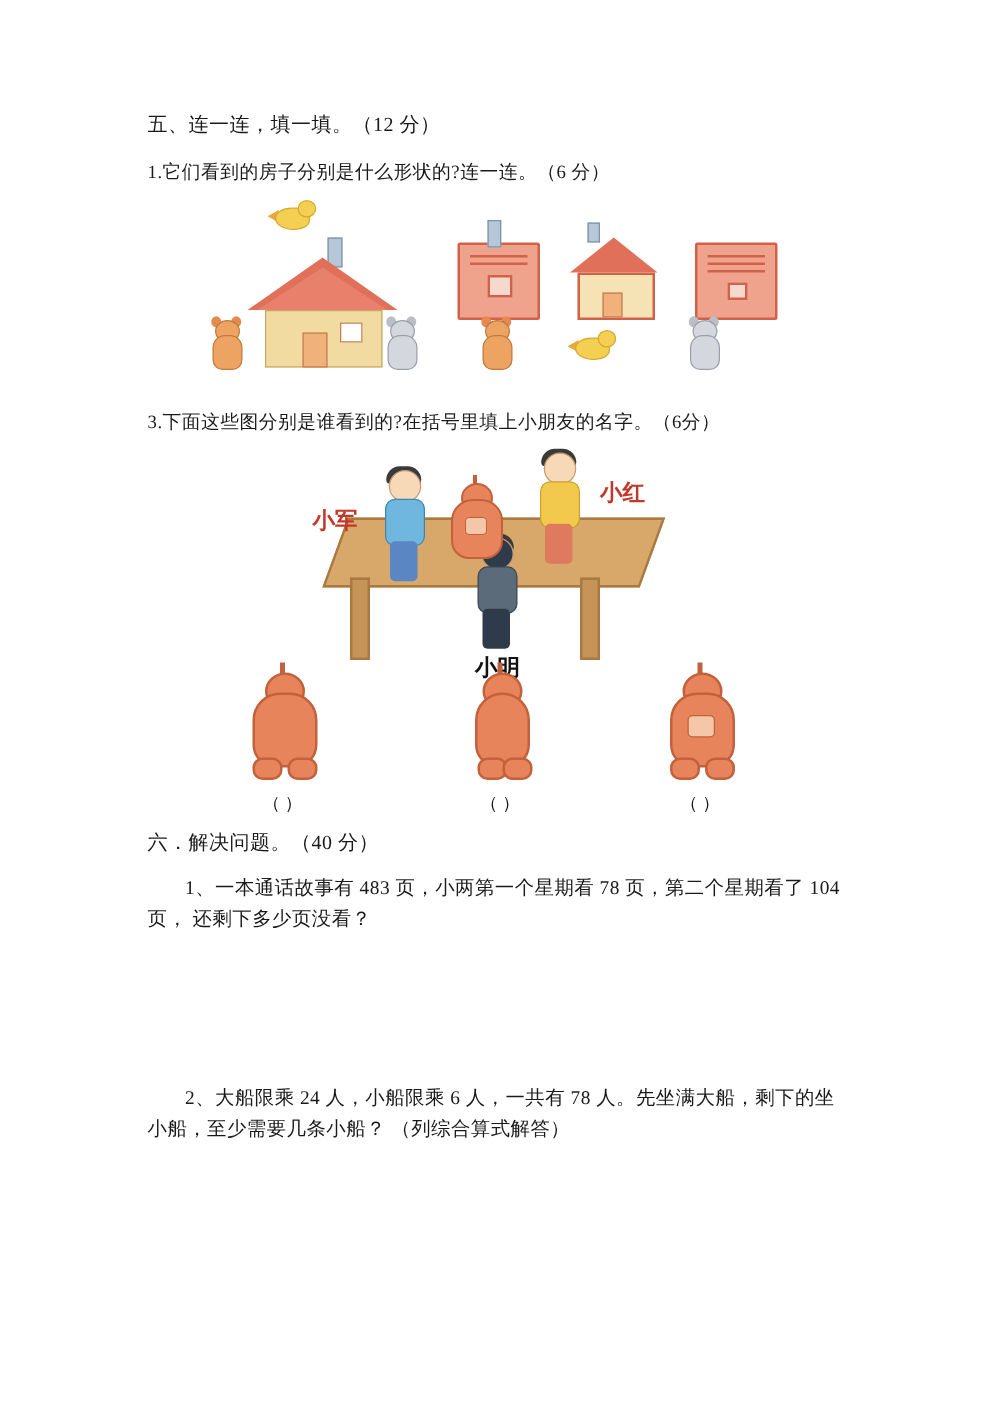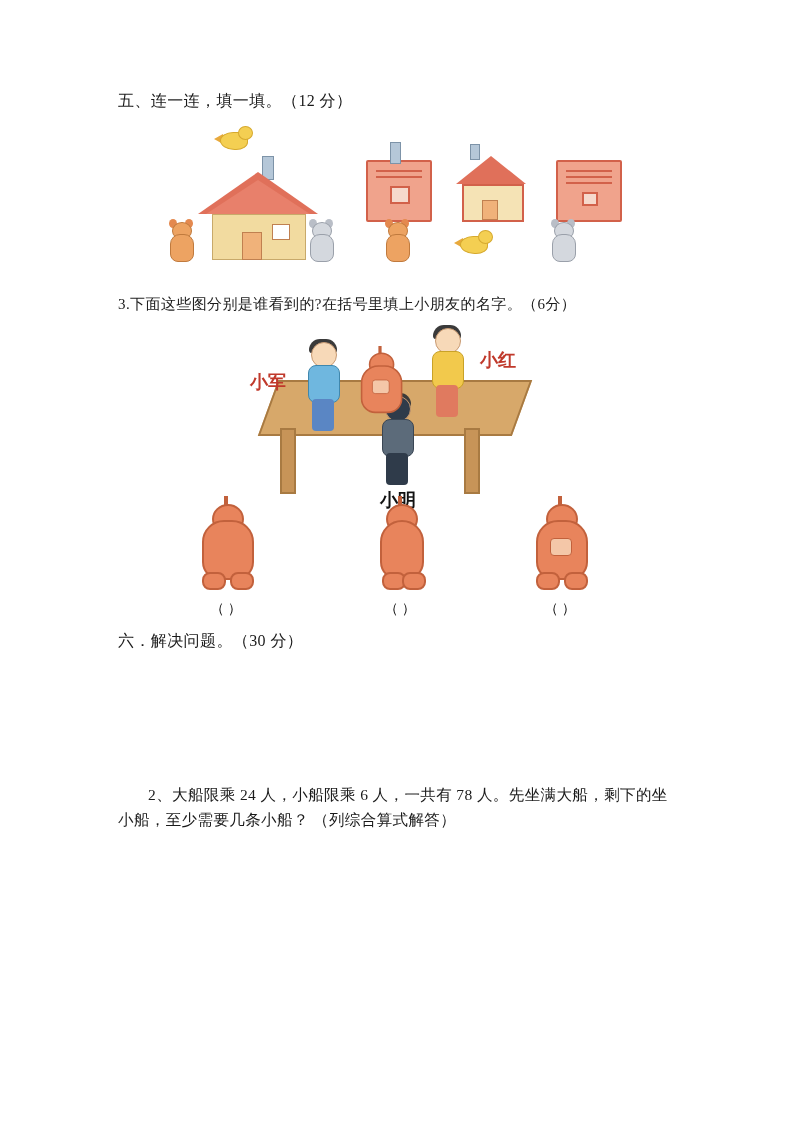--- a/index.html
+++ b/index.html
@@ -353,20 +353,21 @@
   }
 </style>
 </head>
 <body>
 
 <div class="page">
   <div class="content">
 
     <div class="line sec-head">五、连一连，填一填。（12 分）</div>
 
+    <div class="line q-line">1.它们看到的房子分别是什么形状的?连一连。（6 分）</div>
 
     <div class="illus1">
 
       <div class="bird" style="left:100px; top:0px;">
         <div class="b-tail"></div>
           <div class="b-body"></div>
           <div class="b-head"></div>
       </div>
 
       <div class="house-big">
@@ -502,22 +503,23 @@
           <div class="d-head"></div>
           <div class="d-body"></div>
           <div class="d-belly"></div>
           <div class="d-foot-l"></div>
           <div class="d-foot-r"></div>
         </div>
         <div class="paren" style="left:350px; letter-spacing:0;">（          ）</div>
       </div>
     </div>
 
-    <div class="line sec-head" style="margin-top:6px;">六．解决问题。（30 分）</div>
-
+    <div class="line sec-head" style="margin-top:6px;">六．解决问题。（40 分）</div>
+
+    <div class="line indent">1、一本通话故事有 483 页，小两第一个星期看 78 页，第二个星期看了 104 页， 还剩下多少页没看？</div>
 
     <div style="height:118px;"></div>
 
     <div class="line indent">2、大船限乘 24 人，小船限乘 6 人，一共有 78 人。先坐满大船，剩下的坐小船，至少需要几条小船？ （列综合算式解答）</div>
 
     <div style="height:150px;"></div>
   </div>
 </div>
 
 </body></html>

